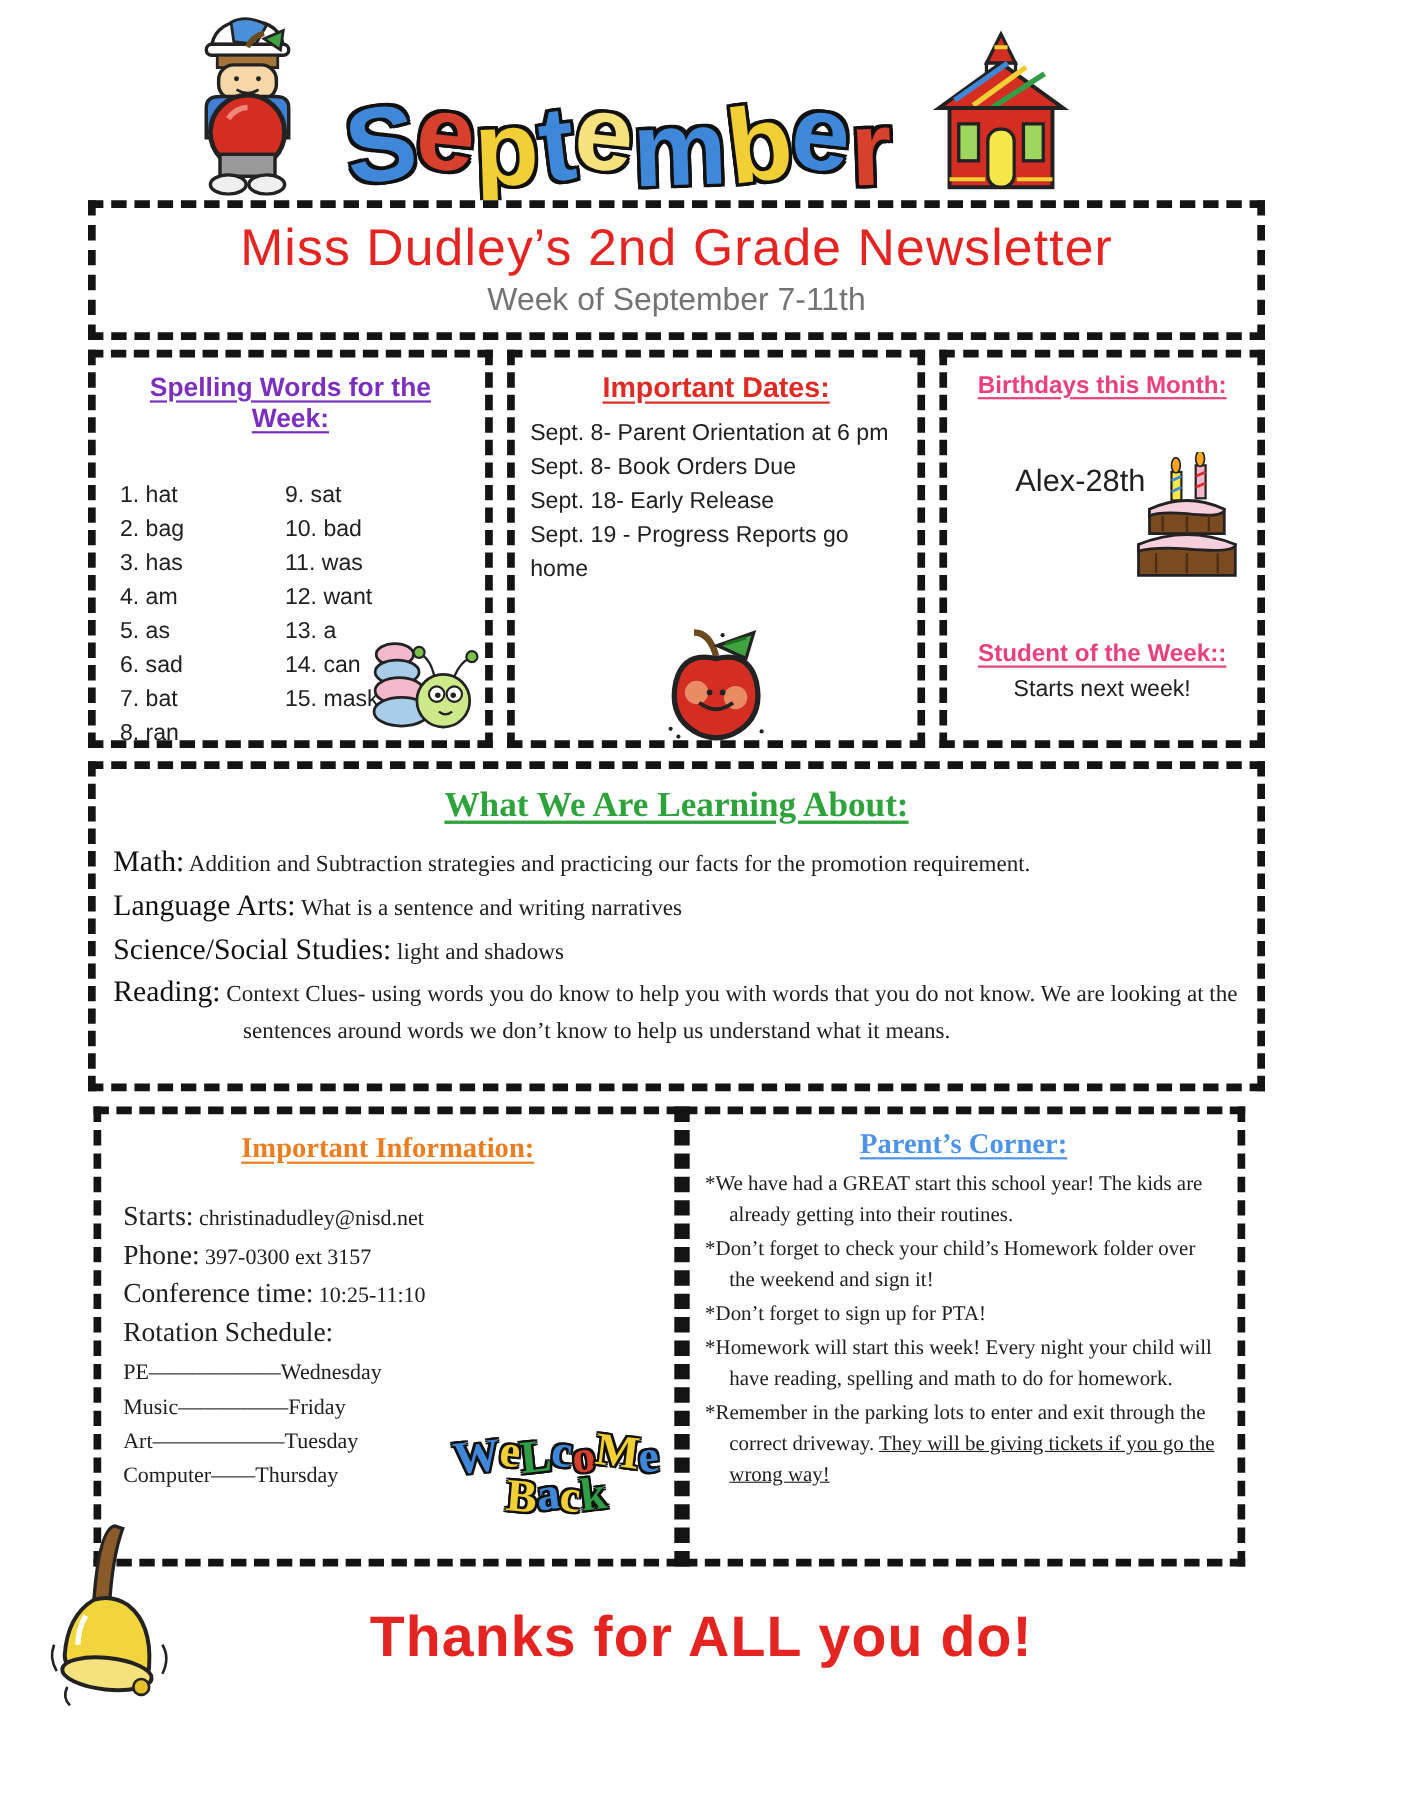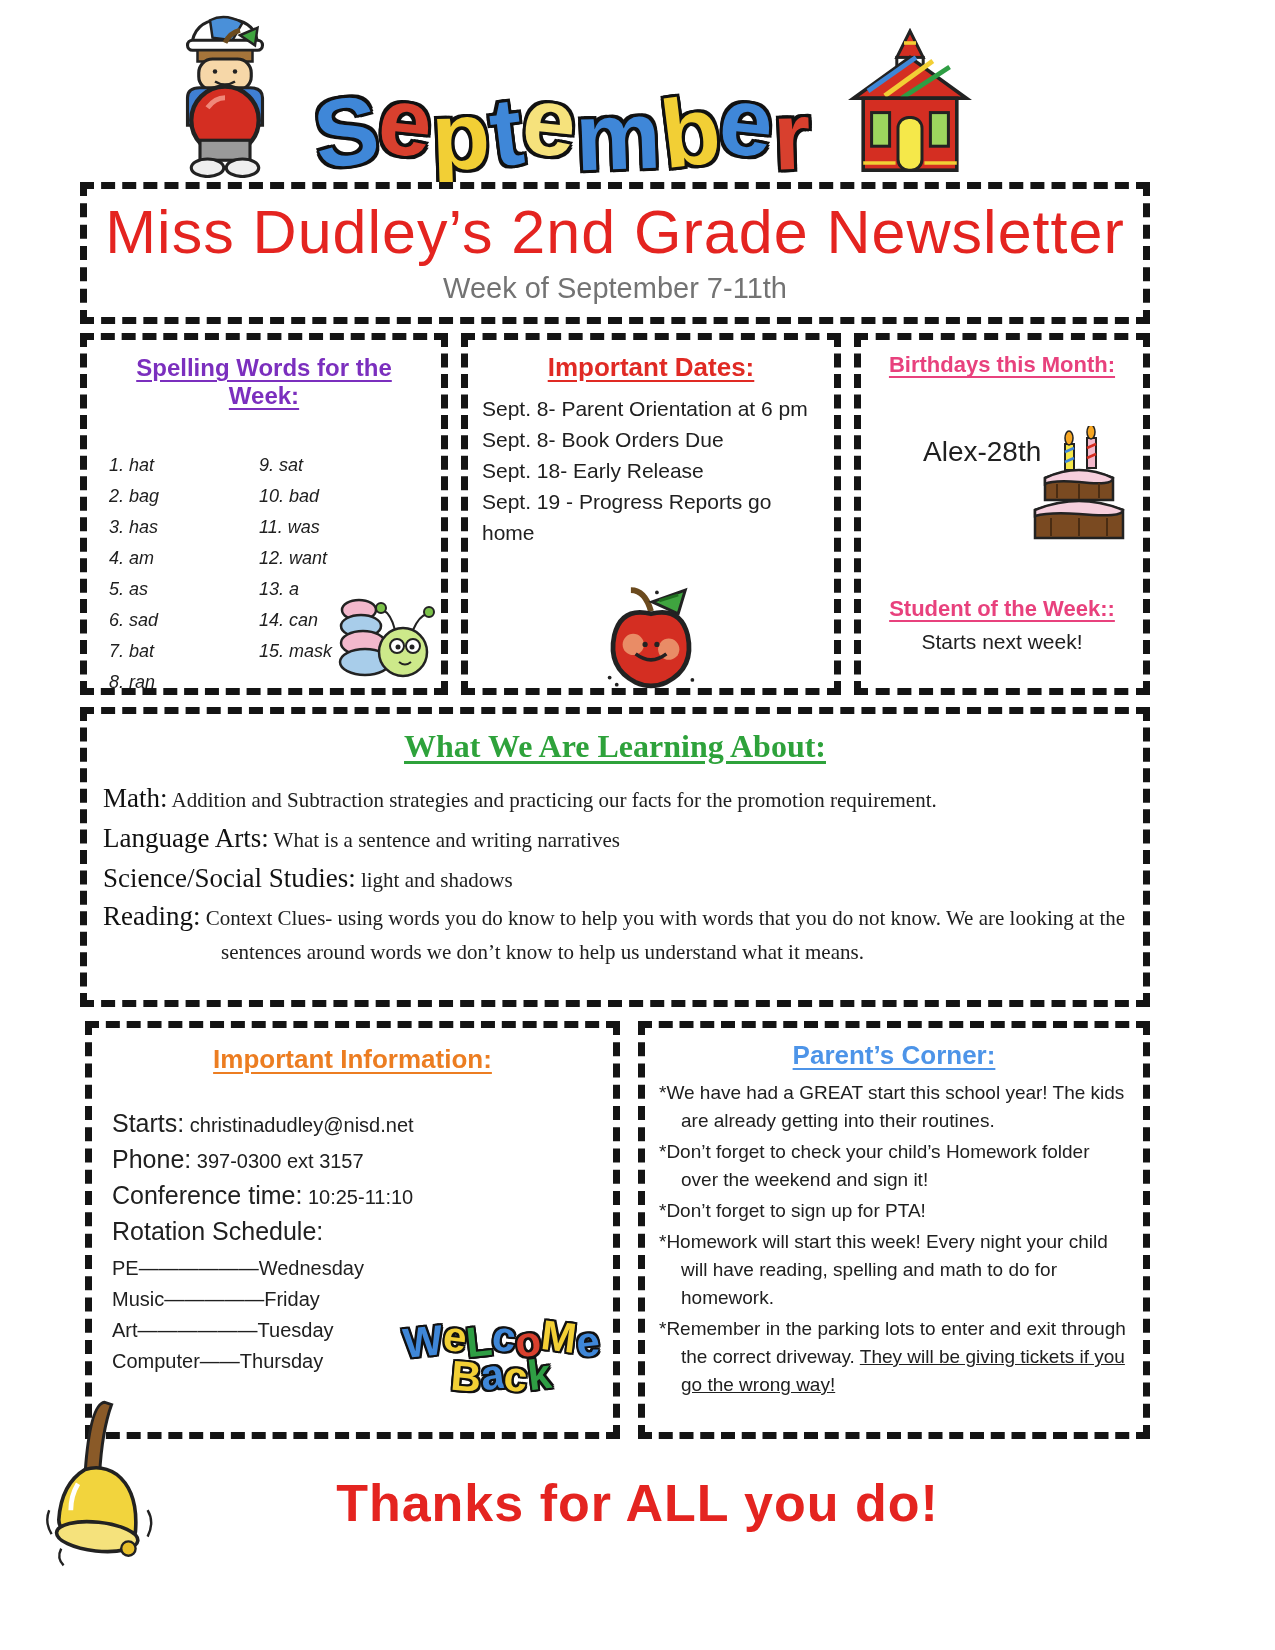--- a/index.html
+++ b/index.html
@@ -16,62 +16,62 @@
   .sep-wordart span:nth-child(3n+2){transform:rotate(6deg) translateY(-8px);}
   .sep-wordart span:nth-child(3n){transform:rotate(-2deg) translateY(6px);}
   .clip{flex:0 0 auto;}
   .schoolhouse{margin-left:34px;}
 
   
   .dbox{border:7px dashed #141414;background:#fff;position:relative;}
 
   
   .masthead{margin:4px 0 0 80px;width:1070px;text-align:center;padding:10px 8px 12px;}
-  .mast-title{font-size:61px;color:#e42420;letter-spacing:1px;line-height:1.1;}
+  .mast-title{font-size:47px;color:#e42420;letter-spacing:1px;line-height:1.1;}
   .mast-sub{font-size:29px;color:#737373;margin-top:6px;}
 
   
   .row3{margin:9px 0 0 80px;width:1070px;display:flex;gap:13px;}
   .box-spelling{flex:0 0 368px;height:362px;padding:14px 12px;}
   .box-dates{flex:0 0 380px;height:362px;padding:12px 14px;}
   .box-birth{flex:0 0 296px;height:362px;padding:12px 10px;}
   h3{margin:0;font-weight:bold;}
   .hd{font-size:24px;text-align:center;text-decoration:underline;text-underline-offset:4px;}
   .hd-spelling{color:#7b2fbe;}
   .hd-dates{color:#e02a24;font-size:26px;}
   .hd-pink{color:#e8417d;font-size:22px;}
   .hd-green{color:#2ea23b;font-size:32px;}
   .hd-orange{color:#ec7d21;font-size:26px;}
   .hd-blue{color:#4d94e8;font-size:26px;}
 
   .sp-cols{display:flex;margin-top:40px;padding-left:10px;}
   .sp-col1{width:150px;}
   .sp-col2{width:150px;}
-  .sp-word{font-size:18px;line-height:30px;margin-bottom:1px;font-style:italic;}
+  .sp-word{font-size:21px;line-height:30px;margin-bottom:1px;}
   .caterpillar{position:absolute;right:4px;bottom:2px;}
 
   .date-list{margin-top:10px;}
   .date-item{font-size:21px;line-height:31px;}
   .apple-clip{display:block;margin:26px auto 0;}
 
   .birth-body{position:relative;height:200px;}
   .birth-entry{position:absolute;left:52px;top:58px;font-size:28px;}
   .cake-clip{position:absolute;right:-2px;top:48px;}
   .sotw-wrap{margin-top:18px;text-align:center;}
   .sotw-text{font-size:21px;margin-top:8px;}
 
   
   .learning{margin:12px 0 0 80px;width:1070px;min-height:300px;padding:14px 16px 18px;font-family:Liberation Serif, serif;}
   .learn-lines{margin-top:14px;}
   .learn-line{font-size:21px;line-height:38px;}
   .learn-label{font-size:27px;color:#111;}
   .learn-line.hang{padding-left:118px;text-indent:-118px;line-height:34px;}
 
   
-  .row2{margin:14px 0 0 85px;width:1065px;display:flex;gap:18px;}
+  .row2{margin:14px 0 0 85px;width:1065px;display:flex;font-family:Liberation Serif, serif;}
   .box-info{flex:0 0 535px;height:418px;padding:16px 20px;}
   .box-parents{flex:0 0 512px;height:418px;padding:12px 14px;}
 
   .info-lines{margin-top:34px;}
   .info-line{margin:7px 0;font-size:20px;}
   .info-label{font-size:25px;font-weight:bold;font-weight:normal;}
   .info-label{font-weight:400;font-size:25px;}
   .rot-line{font-size:20px;line-height:31px;}
   .wb-wordart{position:absolute;right:14px;bottom:36px;text-align:center;line-height:0.9;}
   .wb-wordart span{display:inline-block;font-weight:bold;font-size:42px;

